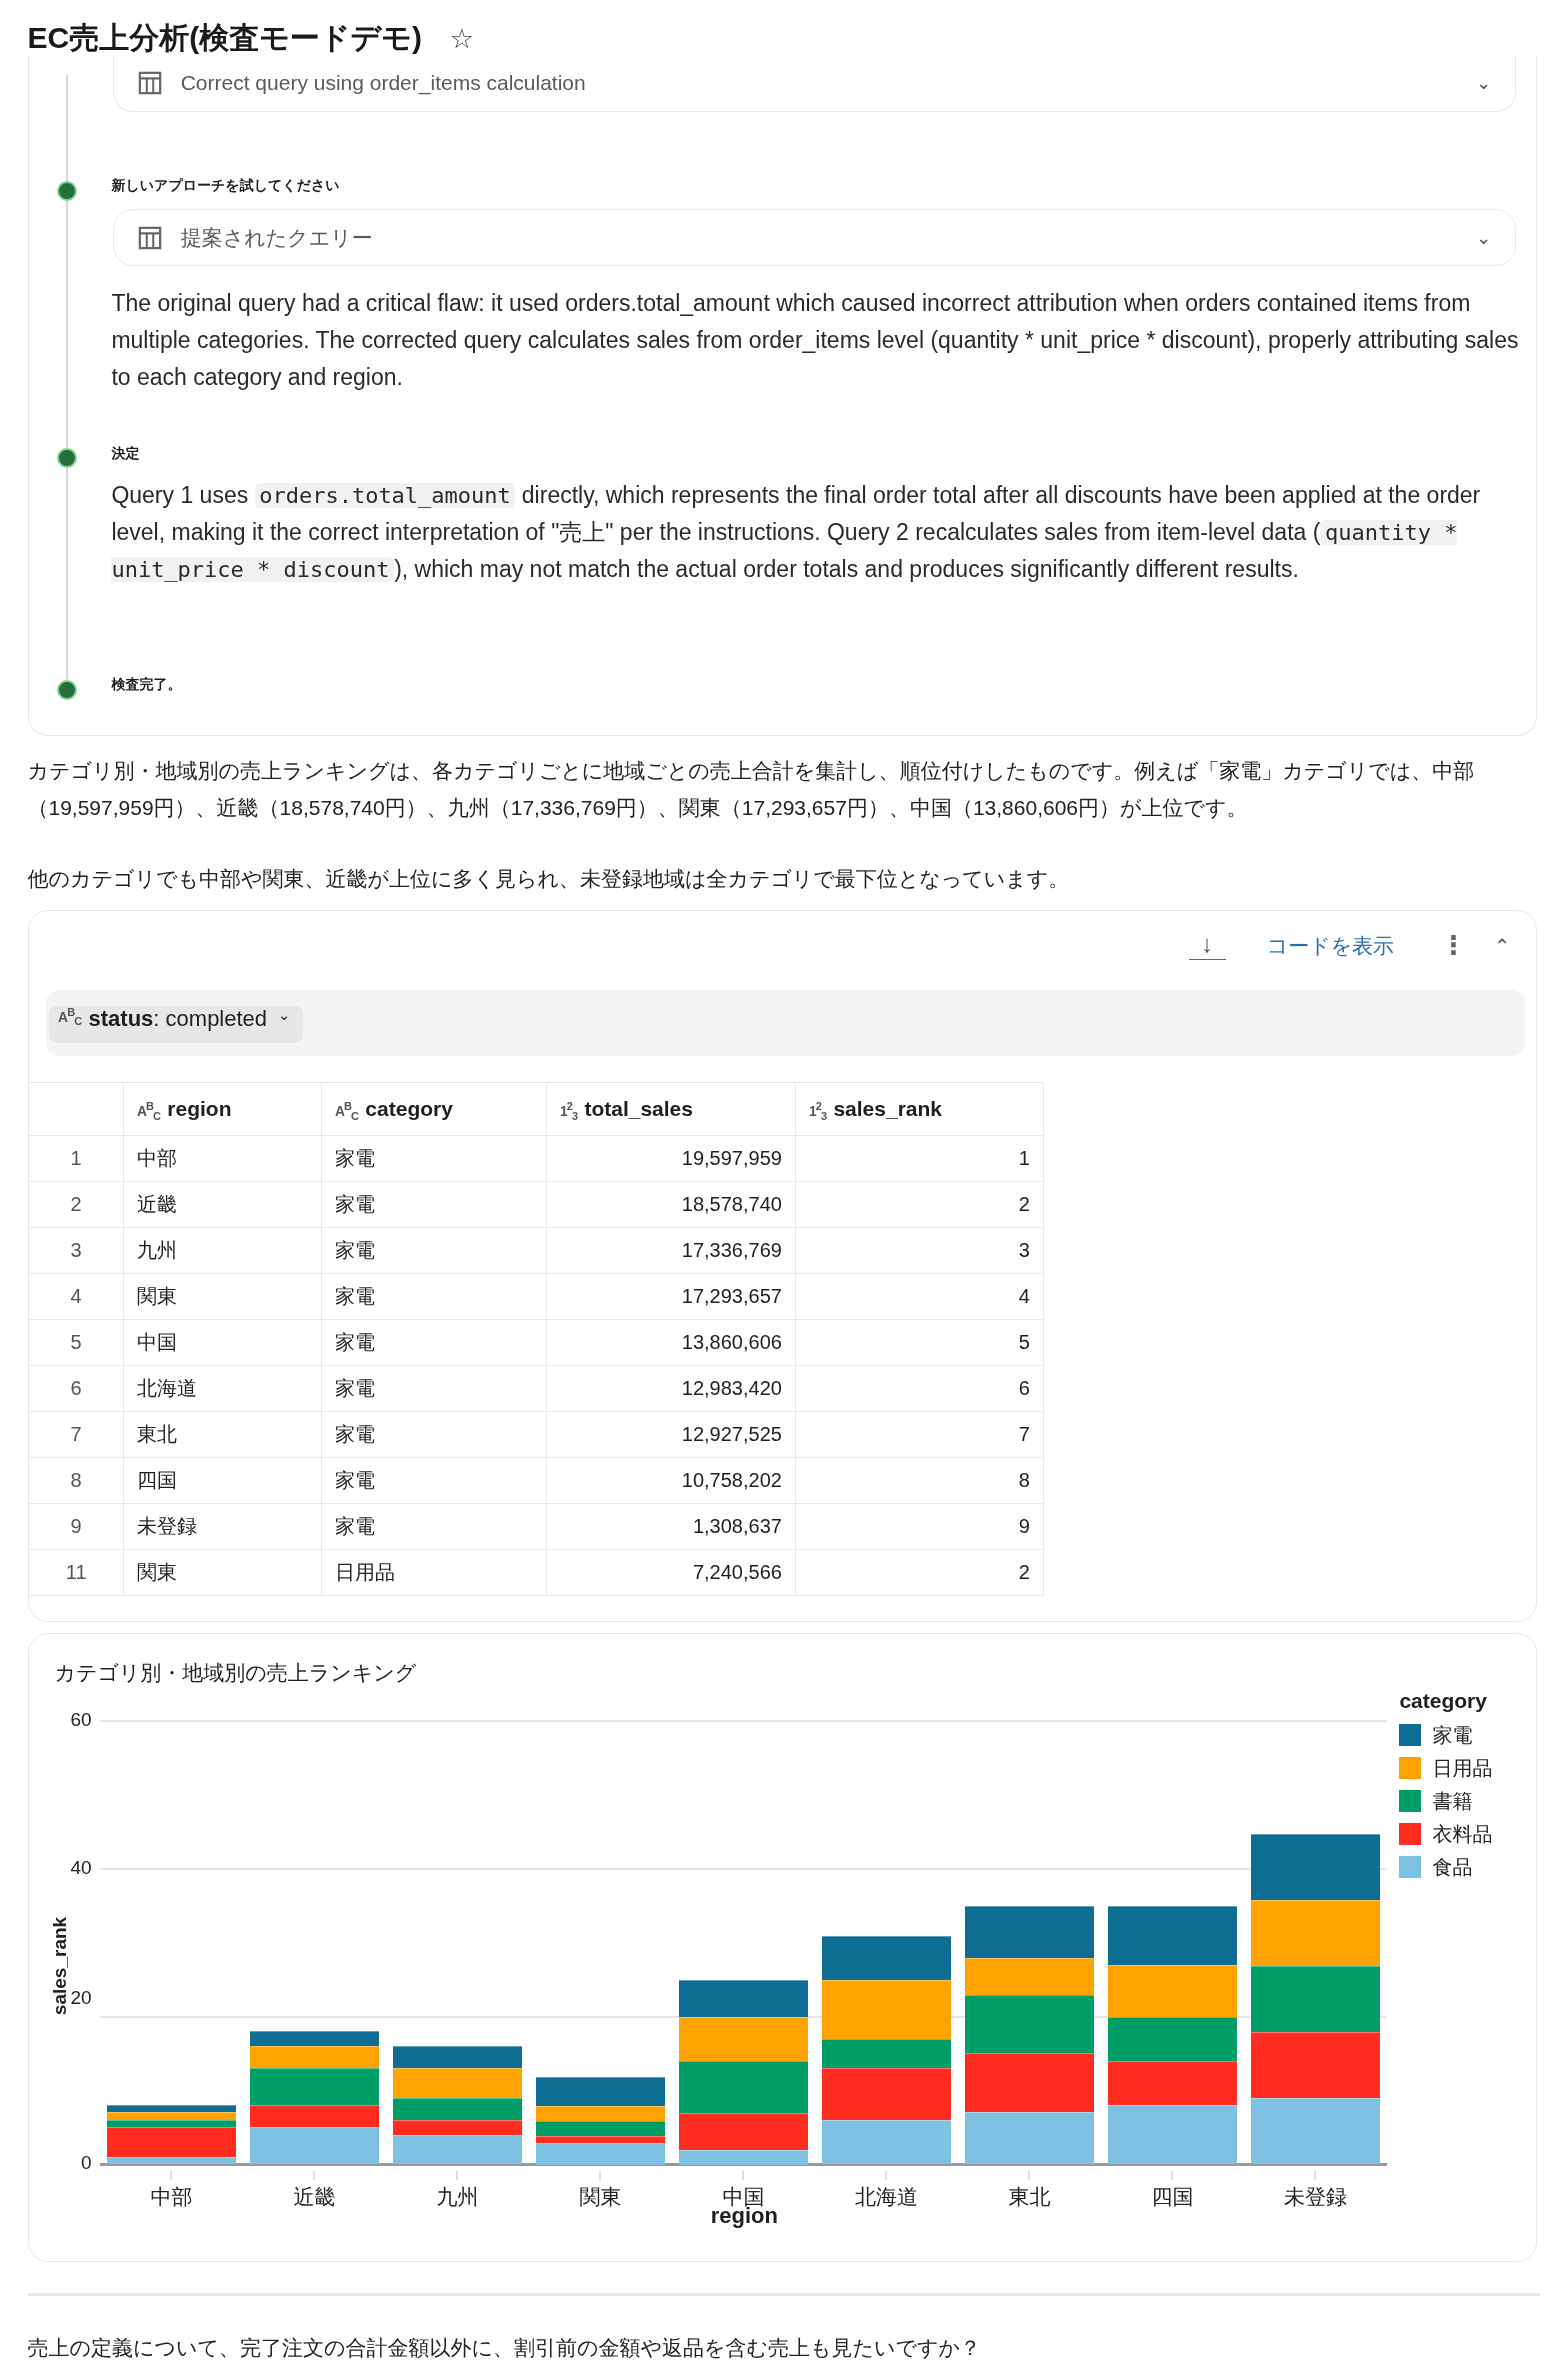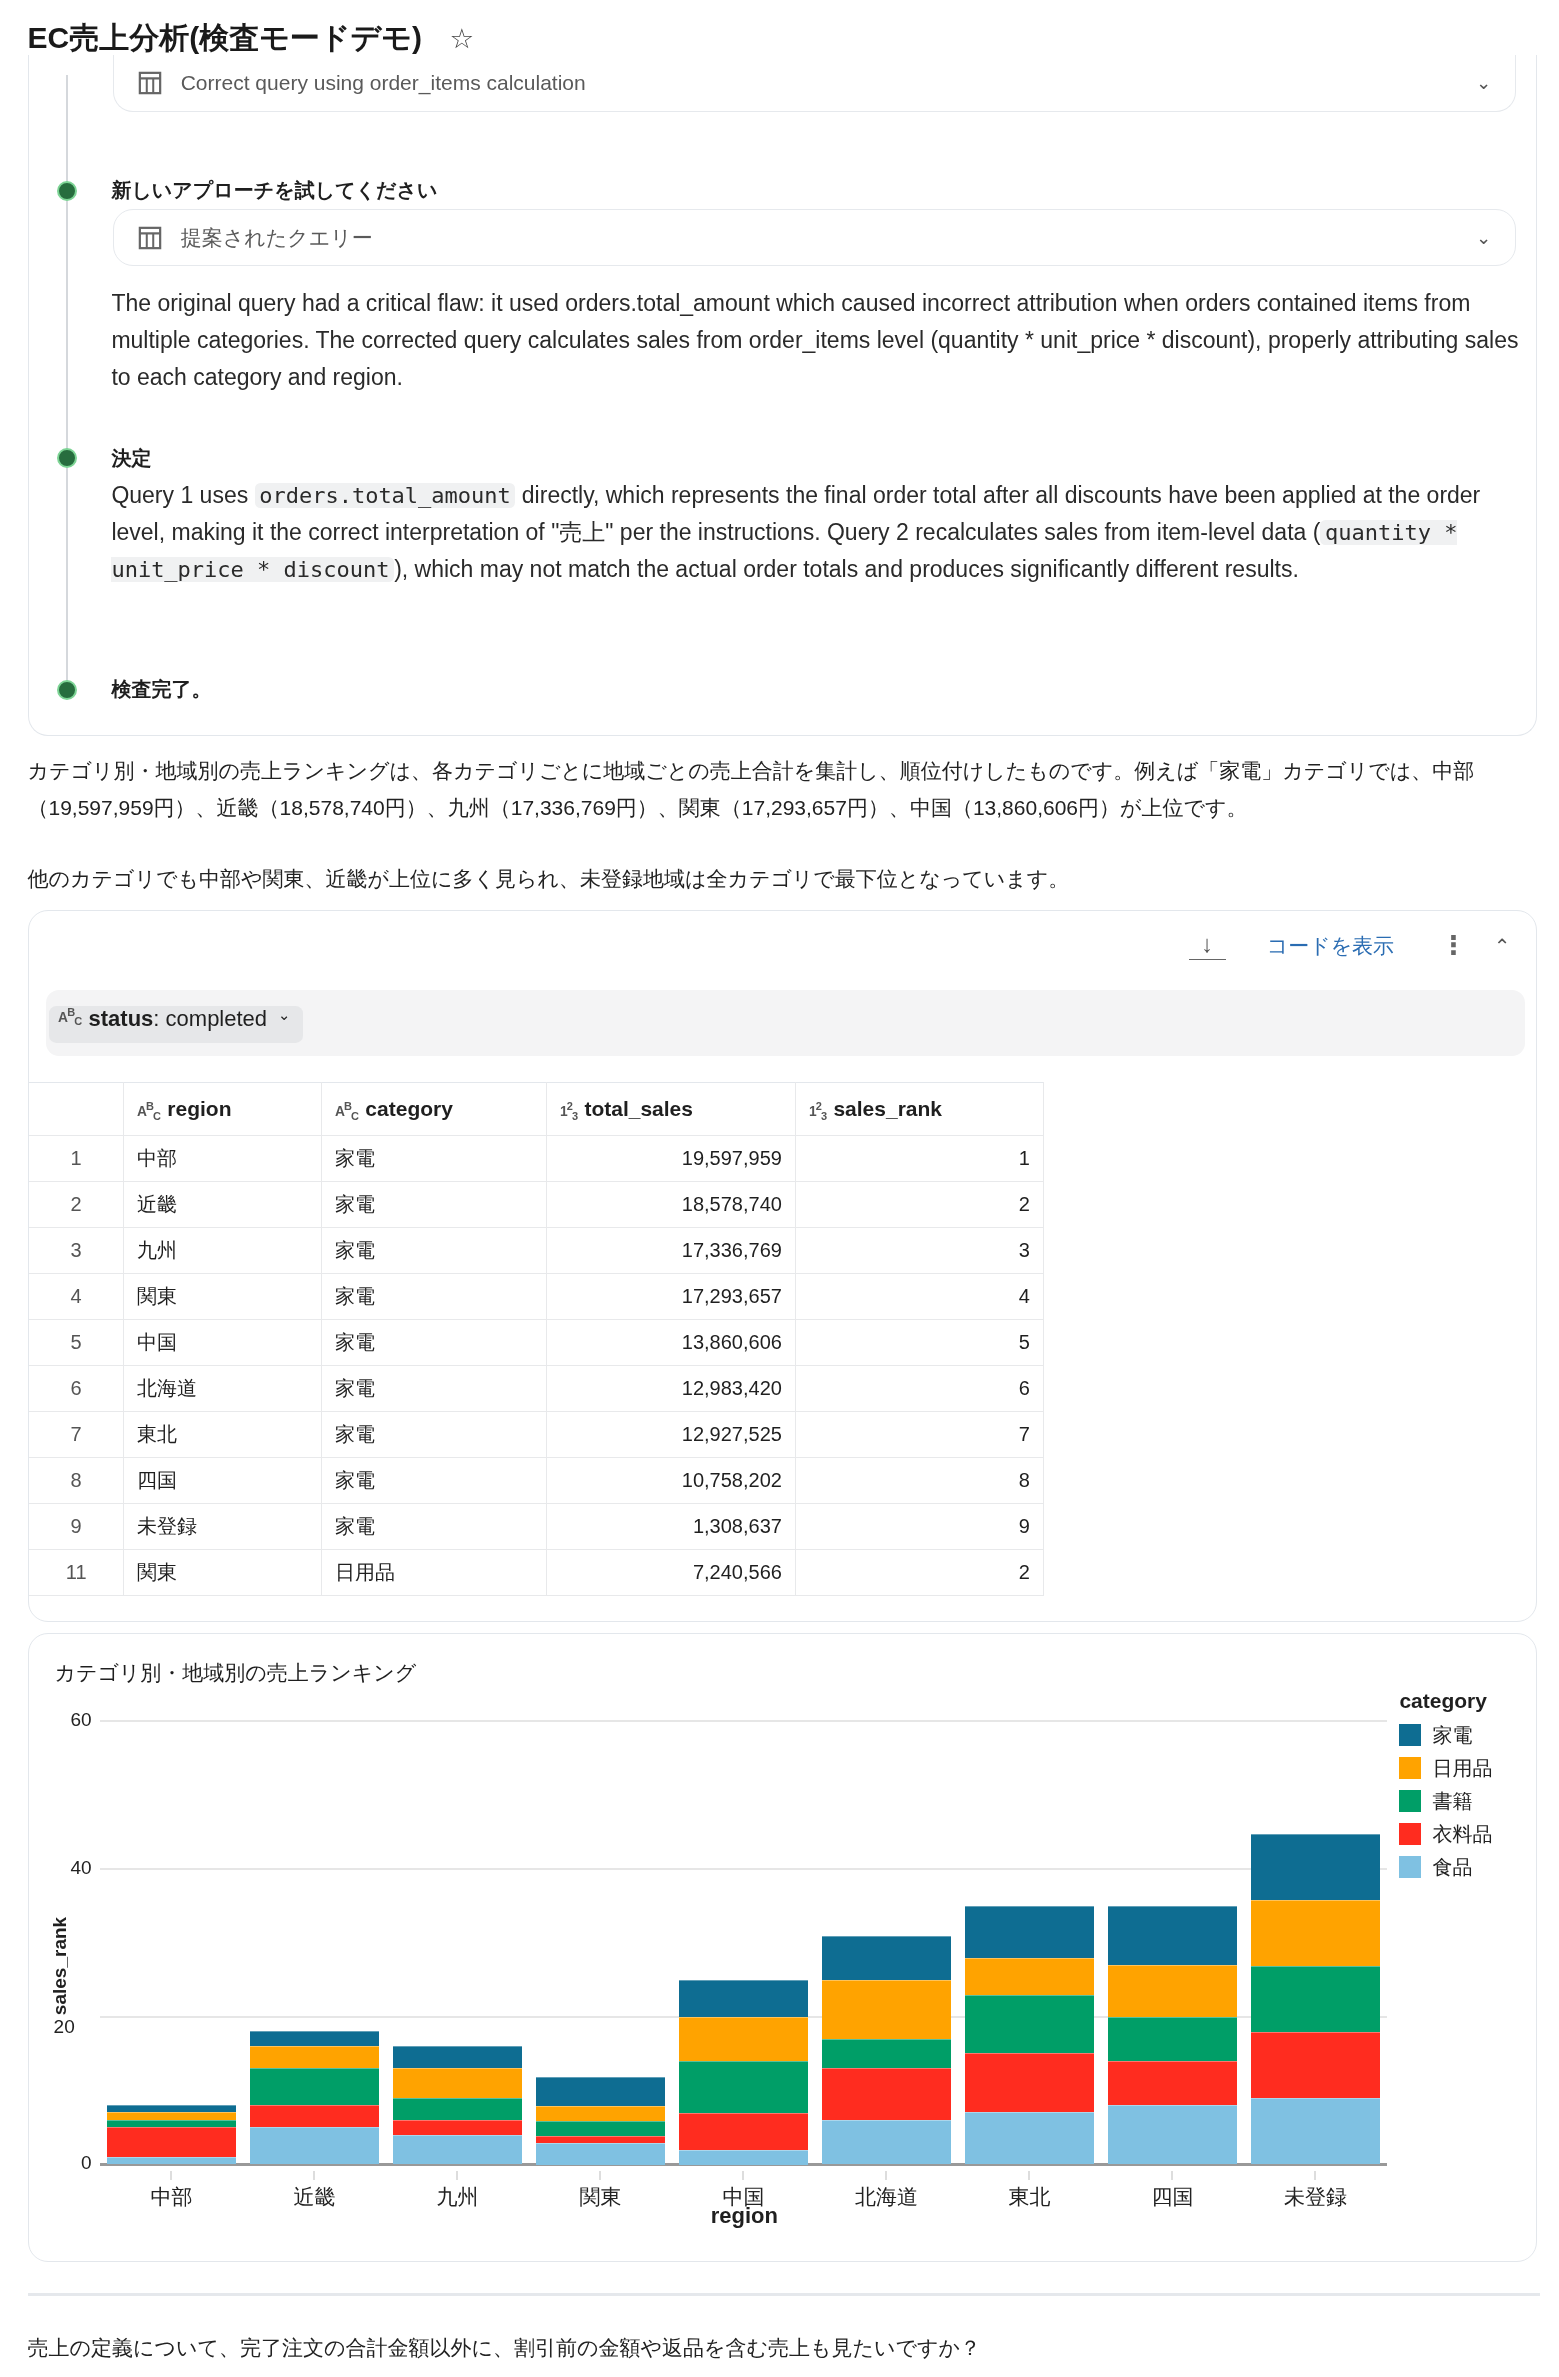--- a/index.html
+++ b/index.html
@@ -10,21 +10,21 @@
   .page-title .star { font-size: 27.5px; color: #444; font-weight: 400; cursor: pointer; }
 
   
   .timeline-card { position: absolute; left: 28.4px; top: 55px; width: 1509px; height: 681px; border: 1.8px solid #e3e7ec; border-top: none; border-radius: 0 0 20px 20px; background: #fff; }
   .timeline-line { position: absolute; left: 37px; top: 20px; width: 1.8px; height: 624px; background: #d5d8dc; }
   .tl-dot { position: absolute; left: 27.5px; width: 20px; height: 20px; border-radius: 50%; background: #276d3e; border: 2.8px solid #7dd495; }
   .collapse-card { position: absolute; left: 84px; width: 1403px; height: 57px; border: 1.8px solid #e6e9ed; border-radius: 20px; display: flex; align-items: center; padding: 0 24px; font-size: 21px; color: #5a5a5a; background: #fff; cursor: pointer; }
   .collapse-card.first { border-top: none; border-radius: 0 0 20px 20px; }
   .collapse-card .tbl-icon { width: 24px; height: 24px; margin-right: 18.3px; }
   .collapse-card .chev { margin-left: auto; font-size: 18.3px; color: #555; }
-  .tl-heading { position: absolute; left: 82px; font-size: 20px; font-weight: 600; color: #1f1f1f; }
+  .tl-heading { position: absolute; left: 82px; font-size: 14px; font-weight: 600; color: #1f1f1f; }
   .tl-para { position: absolute; left: 82px; width: 1413px; font-size: 23px; line-height: 37px; color: #2a2a2a; }
   .code { font-family: "DejaVu Sans Mono", "Liberation Mono", monospace; font-size: 22px; background: #f0f1f2; border-radius: 5.5px; padding: 0 4.6px; color: #2a2a2a; }
 
   .summary { position: absolute; left: 27.5px; width: 1513px; font-size: 21px; line-height: 37px; color: #222; }
 
   
   .result-card { position: absolute; left: 28.4px; top: 910px; width: 1509px; height: 712px; border: 1.8px solid #e3e7ec; border-radius: 20px; overflow: hidden; background: #fff; }
   .rc-header { position: absolute; left: 0; top: 0; width: 100%; height: 66px; display: flex; align-items: center; padding-left: 30px; }
   .rc-title { font-size: 22px; color: #5c5c5c; margin-left: 18.3px; }
   .rc-actions { position: absolute; right: 26px; top: 18.3px; display: flex; align-items: center; gap: 0; height: 33px; }
@@ -238,21 +238,21 @@
           <span>衣料品</span>
         </div>
         <div class="legend-item">
           <span class="legend-swatch" style="background: rgb(127, 193, 226);"></span>
           <span>食品</span>
         </div>
       </div>
   </div>
 <div class="y-tick" style="left: 7.3px; top: 518px;">0</div>
     <div class="axis-base" style="top: 529px; width: 1287px;"></div>
-    <div class="y-tick" style="left: 7.3px; top: 382px; text-align: center;">20</div>
+    <div class="y-tick" style="left: 7.3px; top: 353px;">20</div>
     <div class="gridline" style="top: 382px; width: 1287px;"></div>
     <div class="y-tick" style="left: 7.3px; top: 223px;">40</div>
     <div class="gridline" style="top: 234px; width: 1287px;"></div>
     <div class="y-tick" style="left: 7.3px; top: 75px;">60</div>
     <div class="gridline" style="top: 86px; width: 1287px;"></div>
     <div class="bar" style="left: 78px; width: 129px; top: 471px; height: 59px;">
       <div class="seg" style="height: 7.4px; background: rgb(127, 193, 226);"></div>
       <div class="seg" style="height: 29.5px; background: rgb(255, 44, 31);"></div>
       <div class="seg" style="height: 7.4px; background: rgb(0, 158, 103);"></div>
       <div class="seg" style="height: 7.4px; background: rgb(255, 163, 0);"></div>

